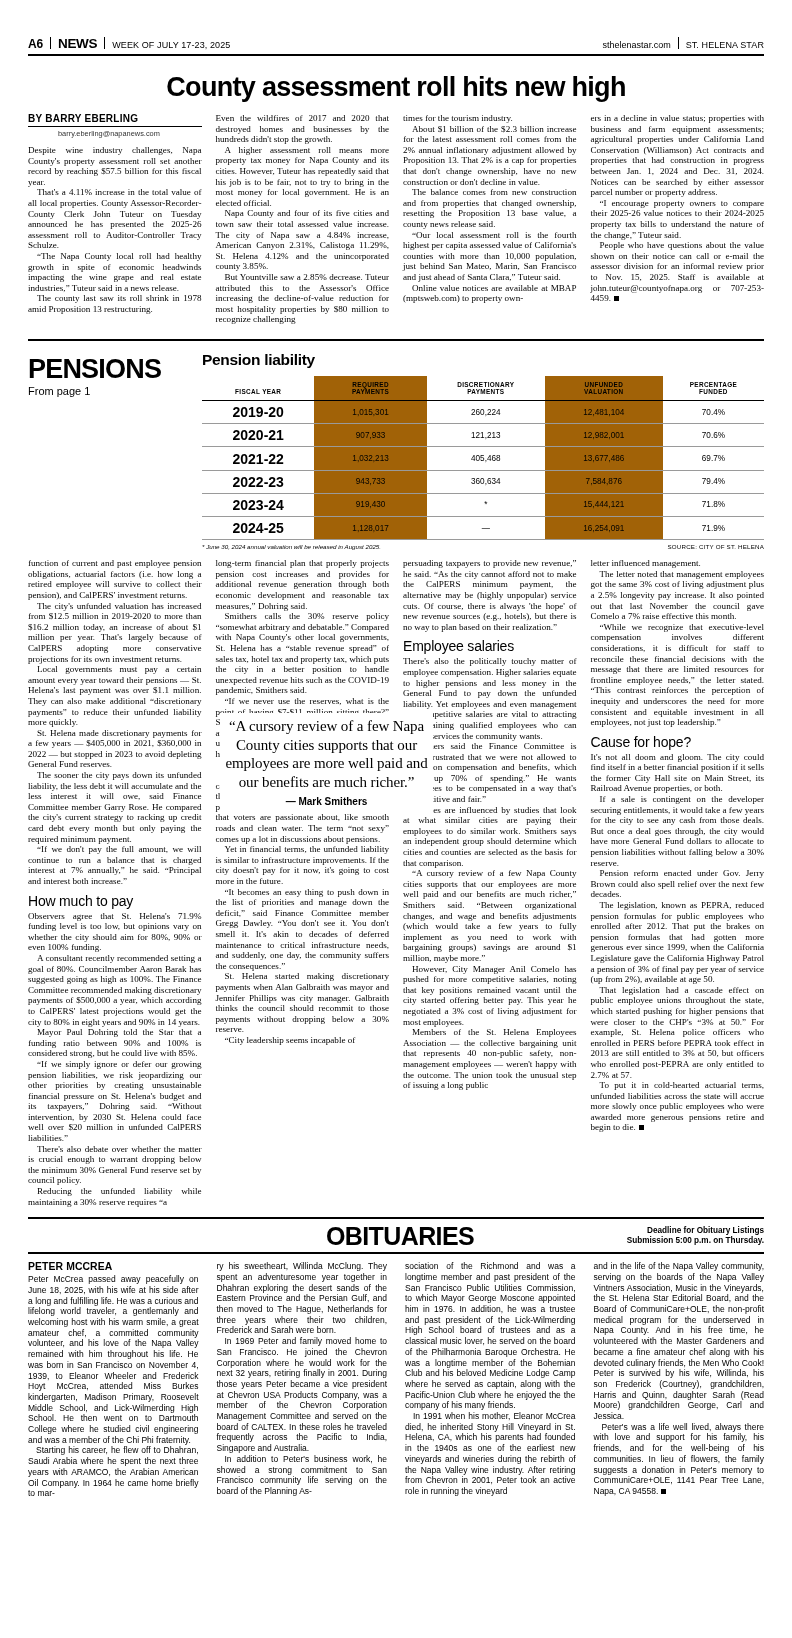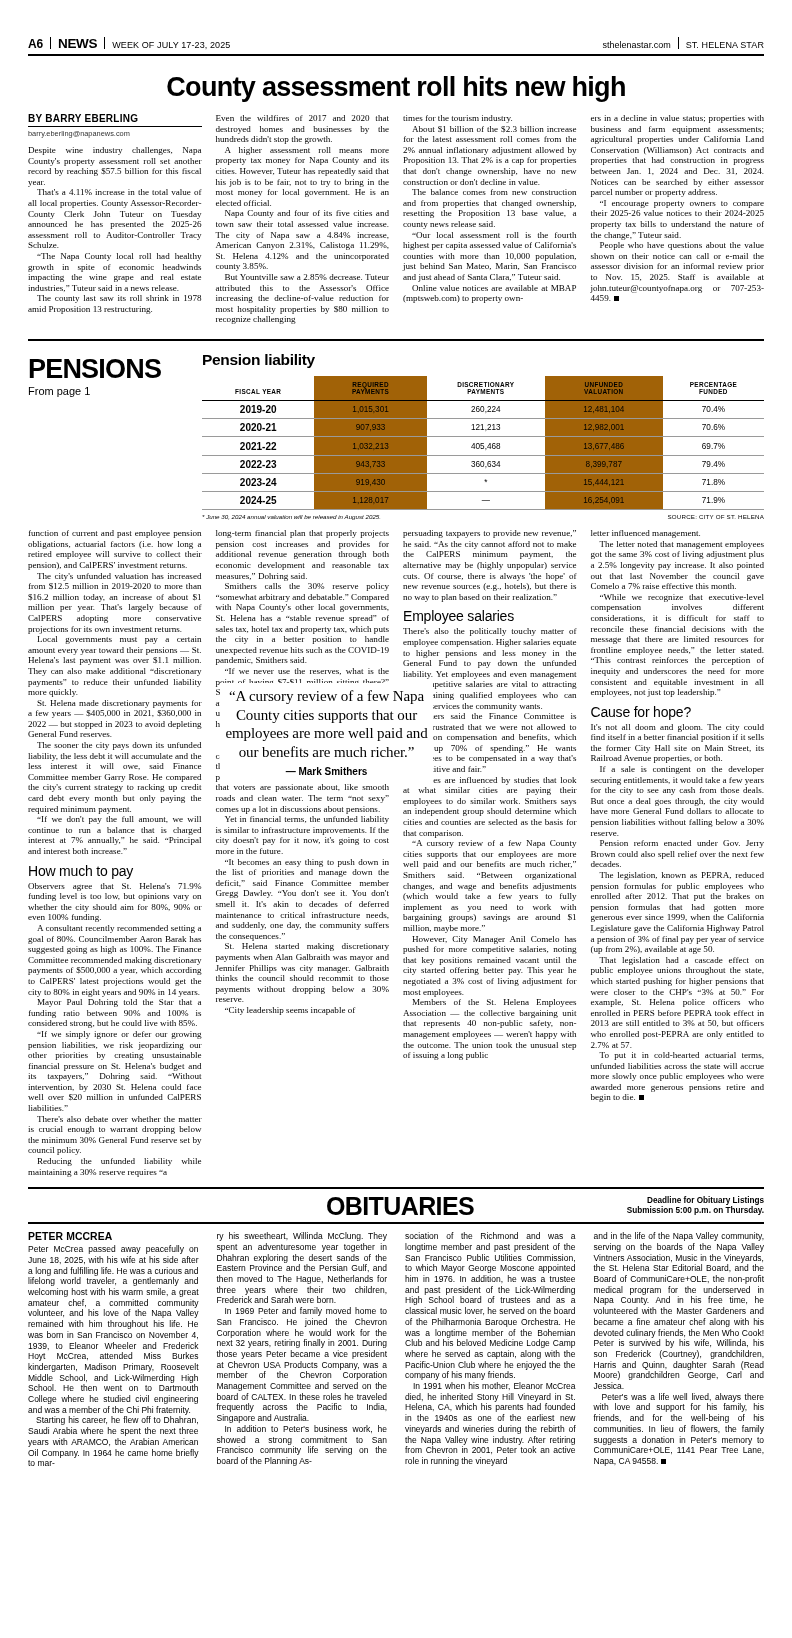--- a/index.html
+++ b/index.html
@@ -88,20 +88,21 @@
     letter-spacing: 0.25px;
     padding-bottom: 2px;
     border-bottom: 1px solid #000;
     margin-bottom: 2px;
   }
   .byline-email {
     font-family: "Liberation Sans", sans-serif;
     font-size: 7.4px;
     color: #333;
     margin-bottom: 7px;
+    margin-left: 30px;
   }
   p.body {
     font-size: 9.1px;
     line-height: 10.6px;
     text-align: justify;
     text-indent: 9px;
     margin: 0;
     hyphens: auto;
     -webkit-hyphens: auto;
   }
@@ -166,21 +167,21 @@
     line-height: 7.6px;
     border-bottom: 1.6px solid #000;
   }
   table.pension th.first { text-align: center; }
   table.pension td {
     font-size: 8.2px;
     text-align: center;
     padding: 3.1px 2px;
     border-bottom: 0.7px solid #9a9a9a;
   }
-  table.pension td.year { font-weight: bold; font-size: 10px; }
+  table.pension td.year { font-weight: bold; font-size: 14px; }
   .hl { background: #a16207; }
   .table-foot {
     display: flex;
     justify-content: space-between;
     align-items: baseline;
     margin-top: 3px;
     font-family: "Liberation Sans", sans-serif;
   }
   .foot-note { font-size: 6.2px; font-style: italic; }
   .foot-src { font-size: 6.2px; letter-spacing: 0.2px; }
@@ -389,21 +390,21 @@
             <td class="year">2021-22</td>
             <td class="hl">1,032,213</td>
             <td>405,468</td>
             <td class="hl">13,677,486</td>
             <td>69.7%</td>
           </tr>
           <tr>
             <td class="year">2022-23</td>
             <td class="hl">943,733</td>
             <td>360,634</td>
-            <td class="hl">8,399,787</td>
+            <td class="hl">7,584,876</td>
             <td>79.4%</td>
           </tr>
           <tr>
             <td class="year">2023-24</td>
             <td class="hl">919,430</td>
             <td>*</td>
             <td class="hl">15,444,121</td>
             <td>71.8%</td>
           </tr>
           <tr>

